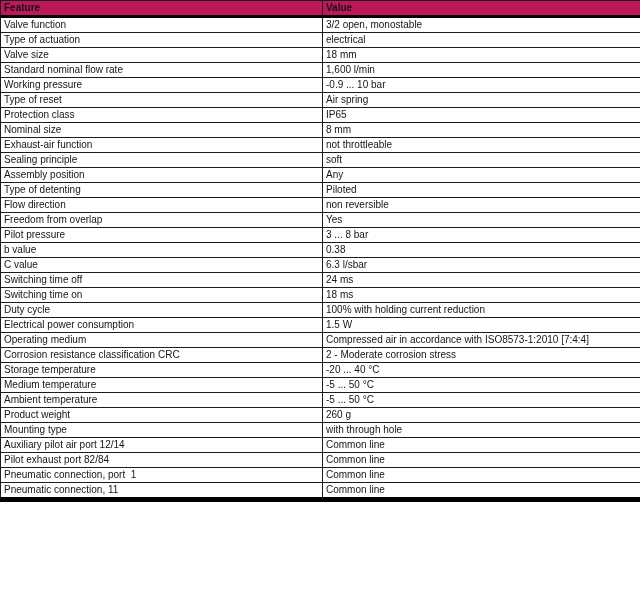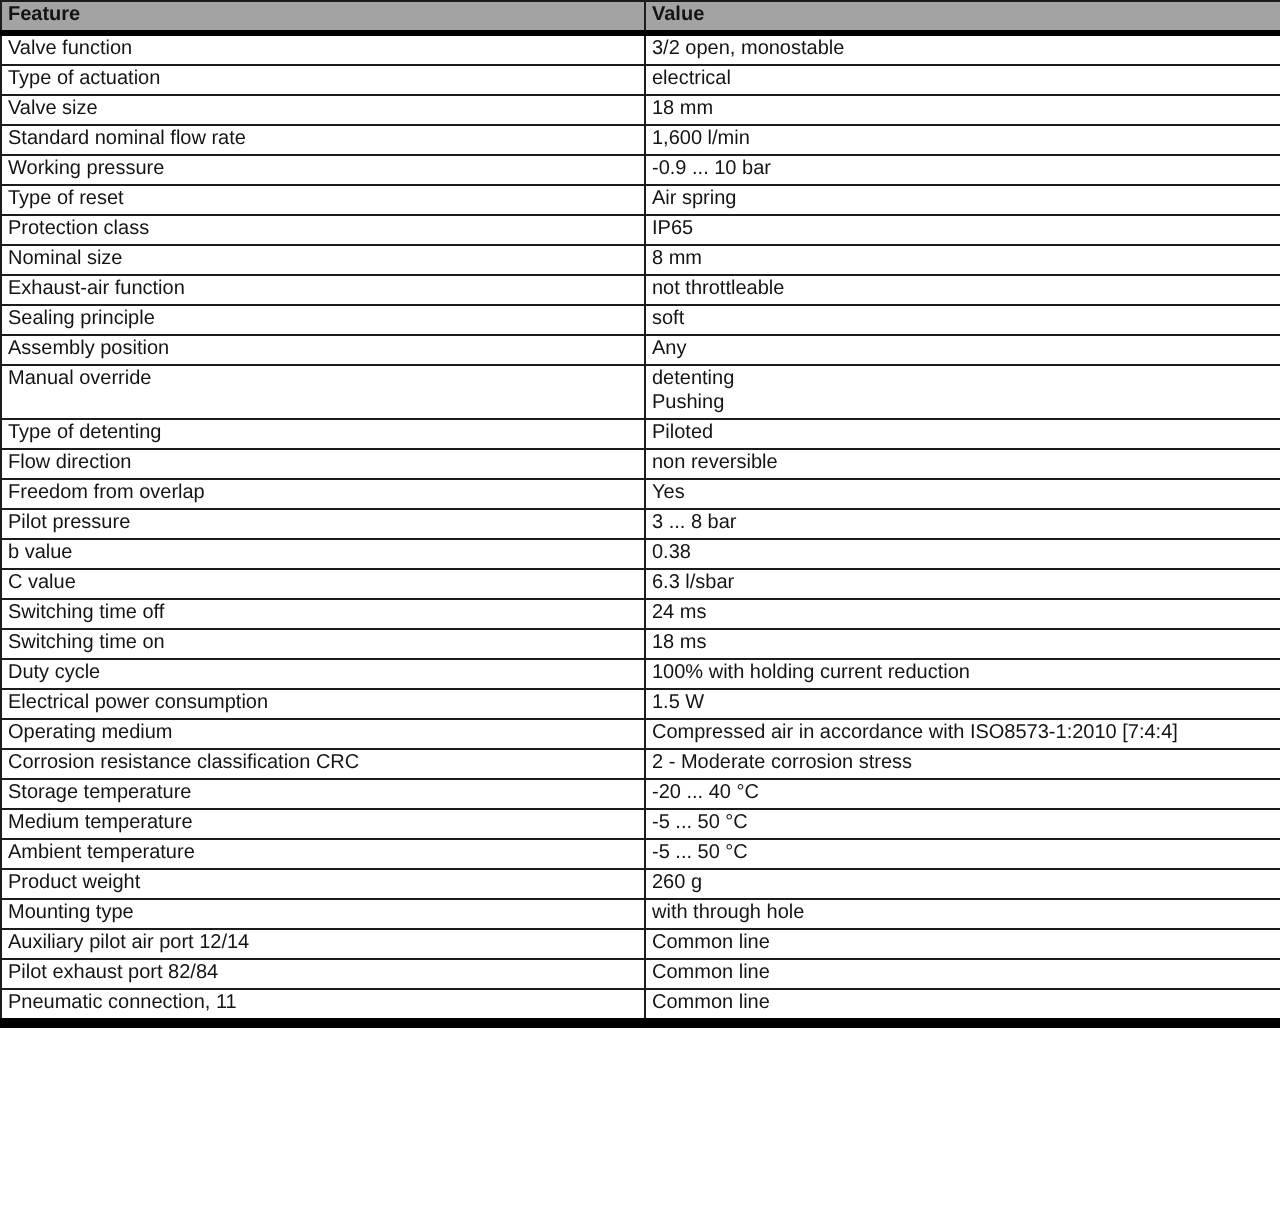--- a/index.html
+++ b/index.html
@@ -26,21 +26,21 @@
     padding: 1px 3px 1px 3px;
     text-align: left;
     vertical-align: top;
     line-height: 12px;
     overflow: hidden;
   }
   .spec-table thead th {
     font-weight: bold;
     height: 12px;
     border-bottom: 3px solid #000000;
-    background: #a3a3a3;
+    background: #be185d;
   }
   .spec-table tbody tr { height: 14px; }
   .spec-table tbody tr:last-child td {
     border-bottom: 5px solid #000000;
   }
   .cell-line { white-space: pre-wrap; }
 </style>
 </head>
 <body>
 
@@ -139,29 +139,20 @@
       <tr>
         <td>
           <div class="cell-line">Assembly position</div>
         </td>
         <td>
           <div class="cell-line">Any</div>
         </td>
       </tr>
       <tr>
         <td>
-          <div class="cell-line">Manual override</div>
-        </td>
-        <td>
-          <div class="cell-line">detenting</div>
-          <div class="cell-line">Pushing</div>
-        </td>
-      </tr>
-      <tr>
-        <td>
           <div class="cell-line">Type of detenting</div>
         </td>
         <td>
           <div class="cell-line">Piloted</div>
         </td>
       </tr>
       <tr>
         <td>
           <div class="cell-line">Flow direction</div>
         </td>
@@ -293,20 +284,28 @@
         <td>
           <div class="cell-line">Auxiliary pilot air port 12/14</div>
         </td>
         <td>
           <div class="cell-line">Common line</div>
         </td>
       </tr>
       <tr>
         <td>
           <div class="cell-line">Pilot exhaust port 82/84</div>
+        </td>
+        <td>
+          <div class="cell-line">Common line</div>
+        </td>
+      </tr>
+      <tr>
+        <td>
+          <div class="cell-line">Pneumatic connection, port  1</div>
         </td>
         <td>
           <div class="cell-line">Common line</div>
         </td>
       </tr>
       <tr>
         <td>
           <div class="cell-line">Pneumatic connection, 11</div>
         </td>
         <td>

